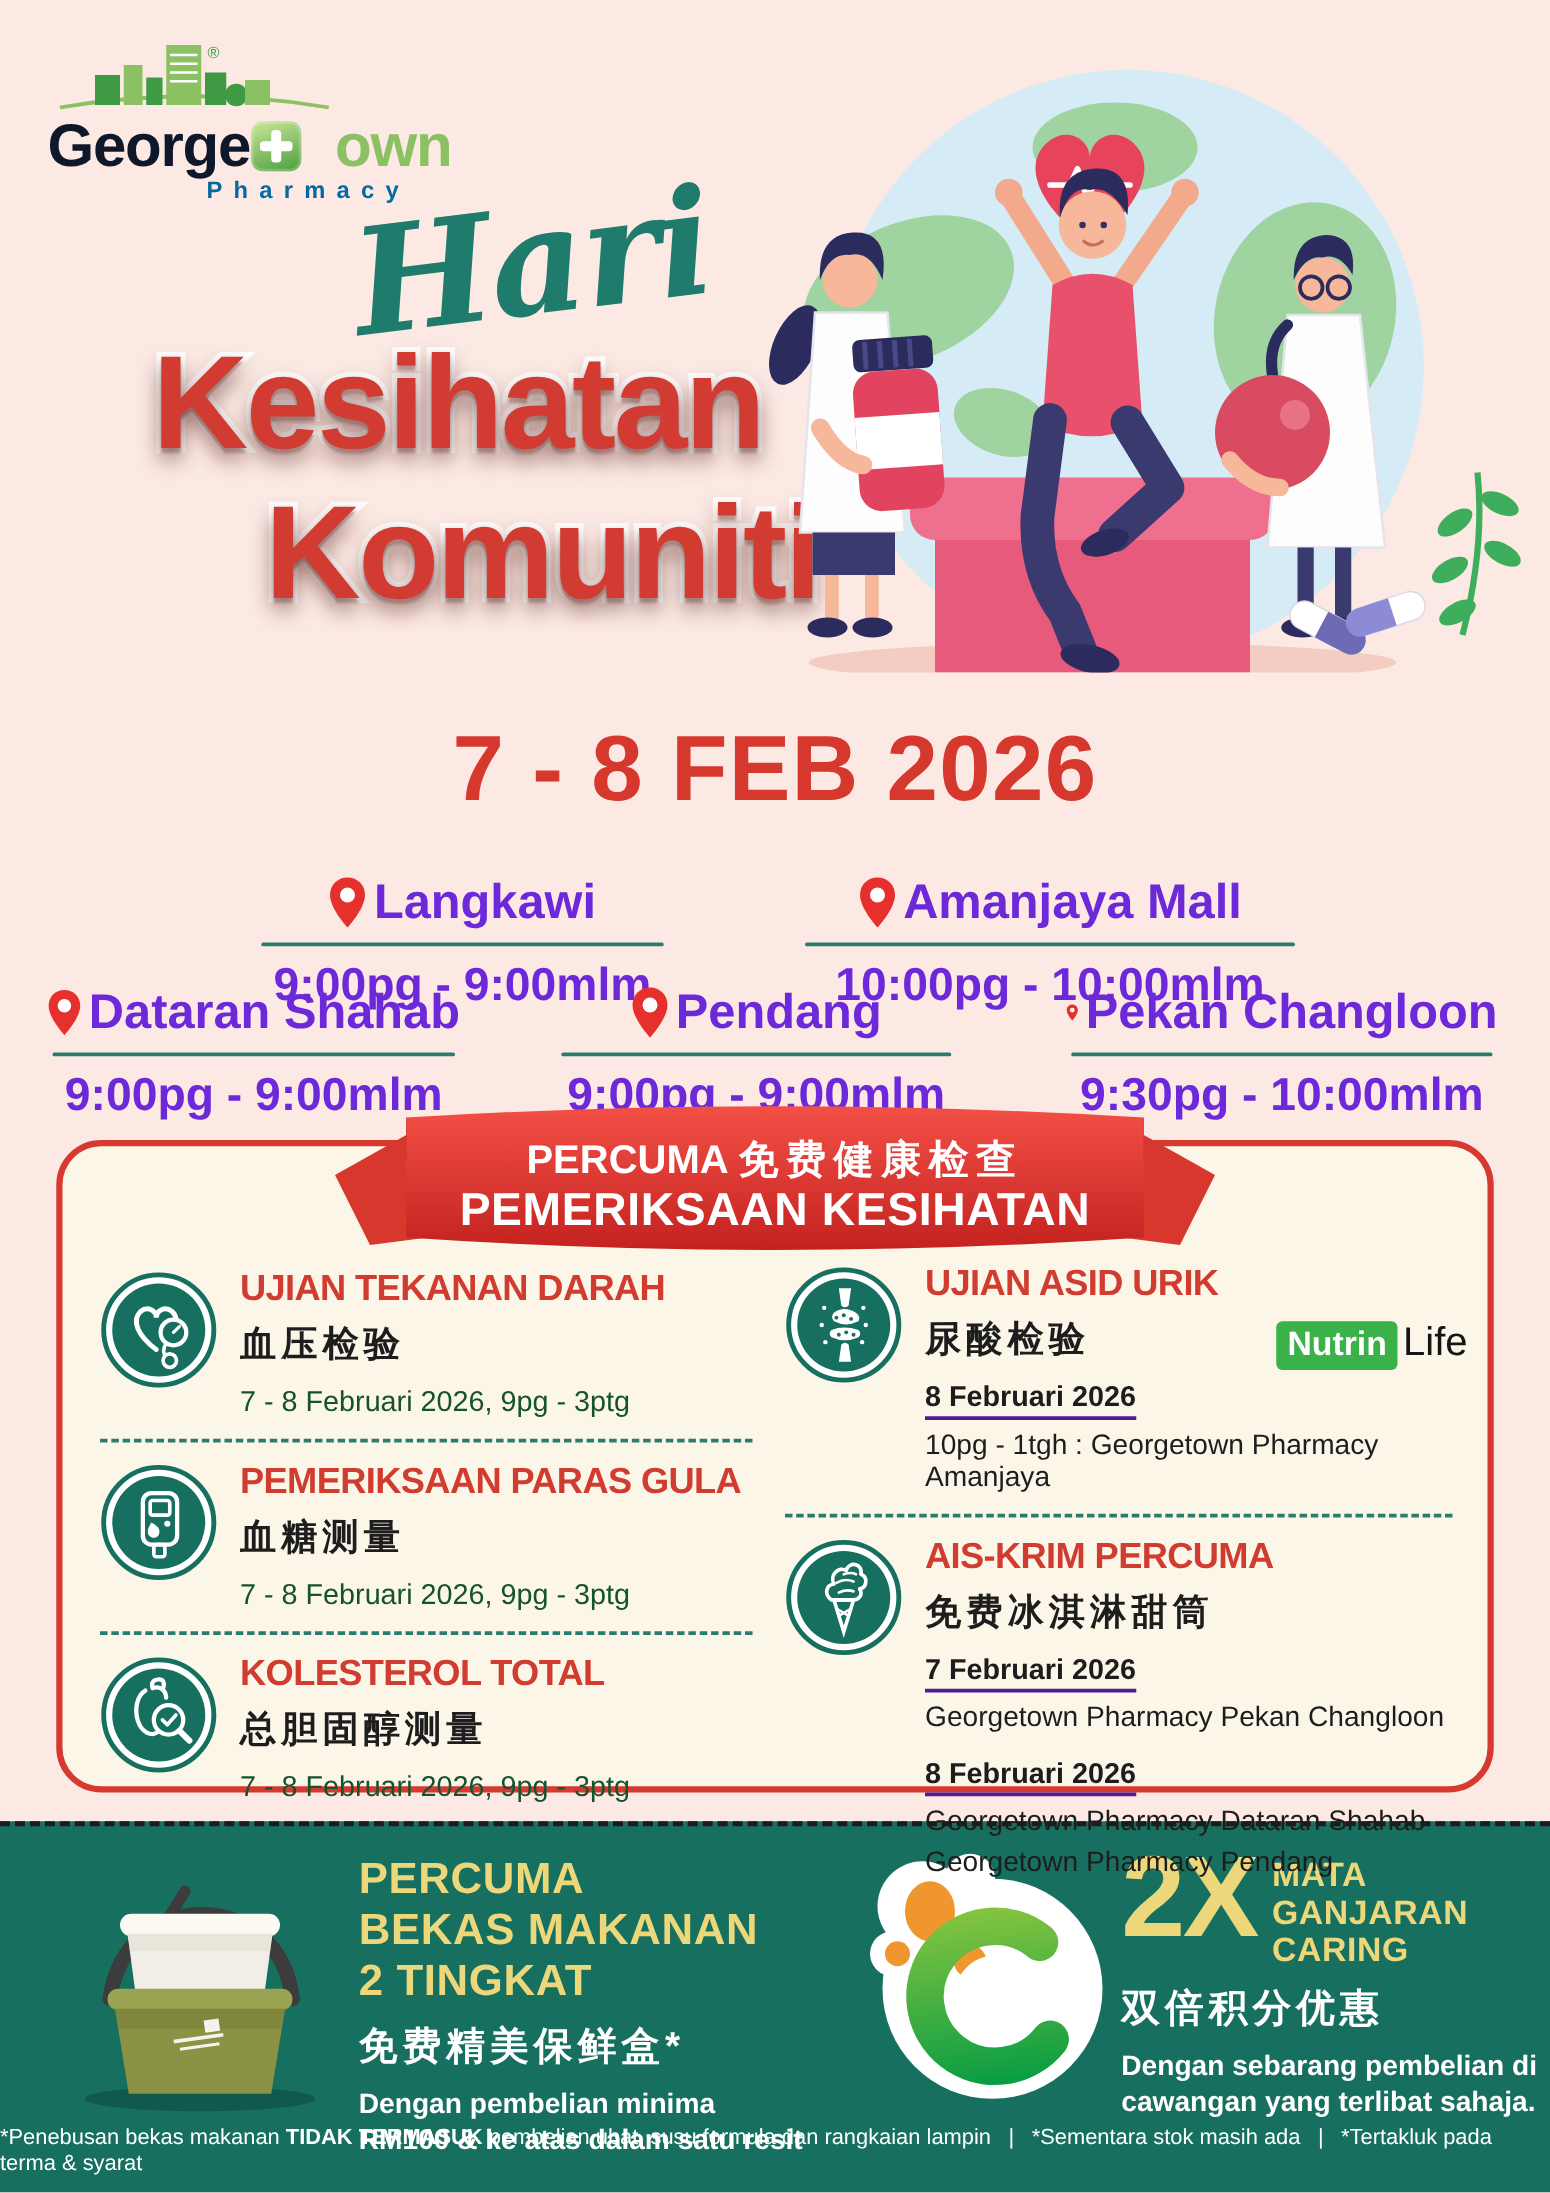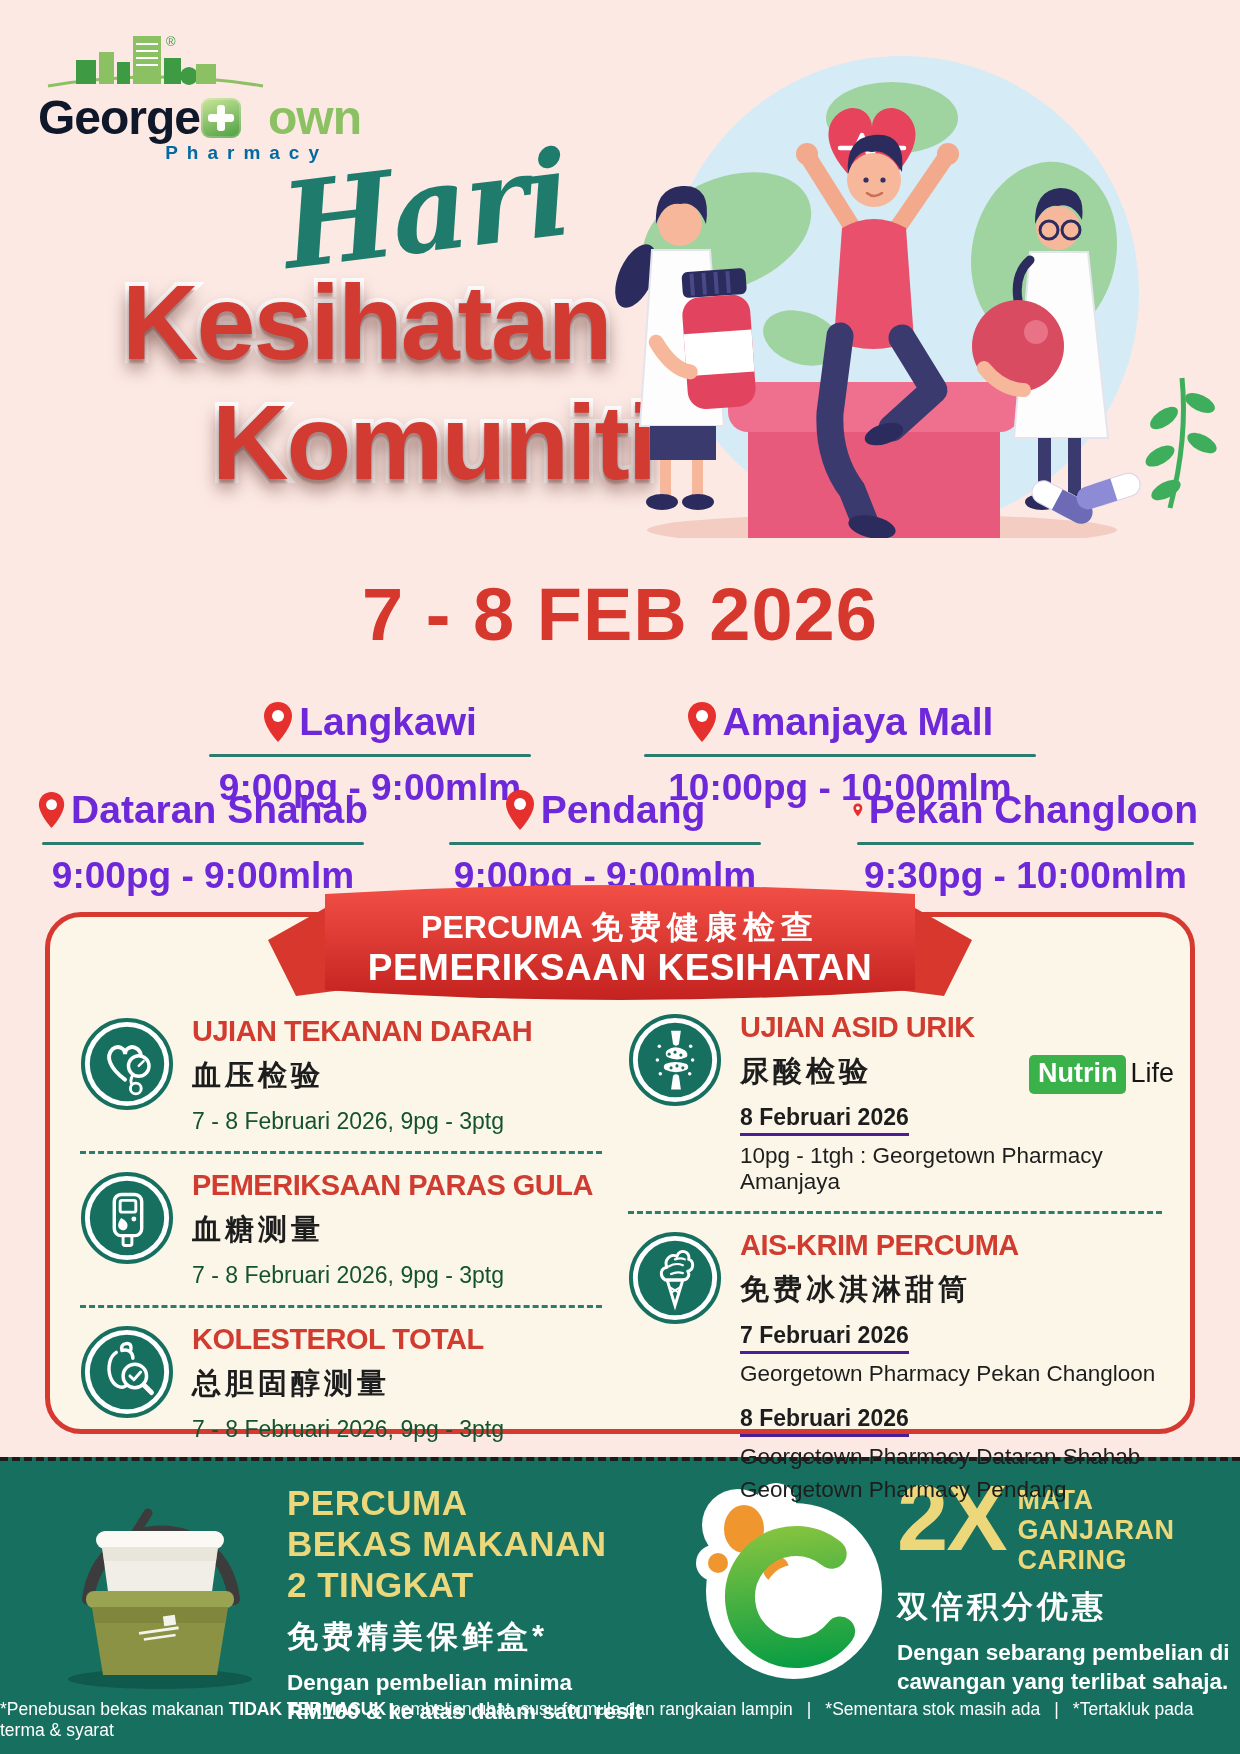--- a/index.html
+++ b/index.html
@@ -70,21 +70,21 @@
   .check-icon{flex:0 0 94px;margin-top:2px;}
   .check-body{margin-left:18px;position:relative;flex:1;}
   .check-title{color:#d13c30;font-weight:bold;font-size:29px;letter-spacing:-0.5px;white-space:nowrap;}
   .check-cn{color:#1d1d1d;font-weight:bold;font-size:29px;margin-top:8px;letter-spacing:4px;}
   .check-detail{color:#14532d;font-size:23px;margin-top:12px;}
   .sched-date{display:inline-block;color:#1d1d1d;font-weight:bold;font-size:23px;border-bottom:3px solid #4c1d95;padding-bottom:2px;margin-top:12px;}
   .sched-line{color:#1d1d1d;font-size:22.5px;margin-top:7px;}
   .dash-div{border-top:3px dashed #2a7d6e;margin:16px 6px 15px 0;}
   .nutrin{position:absolute;right:-6px;top:44px;white-space:nowrap;}
   .nutrin .box{display:inline-block;background:#3bb14a;color:#fff;font-weight:bold;font-size:27px;padding:3px 9px 5px 9px;border-radius:5px;}
-  .nutrin .life{color:#151515;font-size:27px;margin-left:4px;font-family:"Liberation Sans",sans-serif;}
+  .nutrin .life{color:#151515;font-size:32px;margin-left:4px;font-family:"Liberation Sans",sans-serif;}
 
   
   .green{left:0;top:1457px;width:1240px;height:297px;background:#17705f;border-top:4px dashed #1c1c1c;box-sizing:border-box;}
   .promo-left-text{position:absolute;left:287px;top:22px;}
   .yellow-line{color:#ecd87b;font-weight:bold;font-size:35px;letter-spacing:0.5px;line-height:1.17;white-space:nowrap;}
   .promo-cn{color:#ffffff;font-weight:bold;font-size:31px;letter-spacing:4px;margin-top:10px;white-space:nowrap;}
   .promo-small{color:#ffffff;font-size:22.5px;font-weight:600;margin-top:10px;line-height:1.3;}
   .promo-small b{font-weight:bold;}
   .promo-right-text{position:absolute;left:897px;top:14px;}
   .mult-row{display:flex;align-items:flex-start;}

